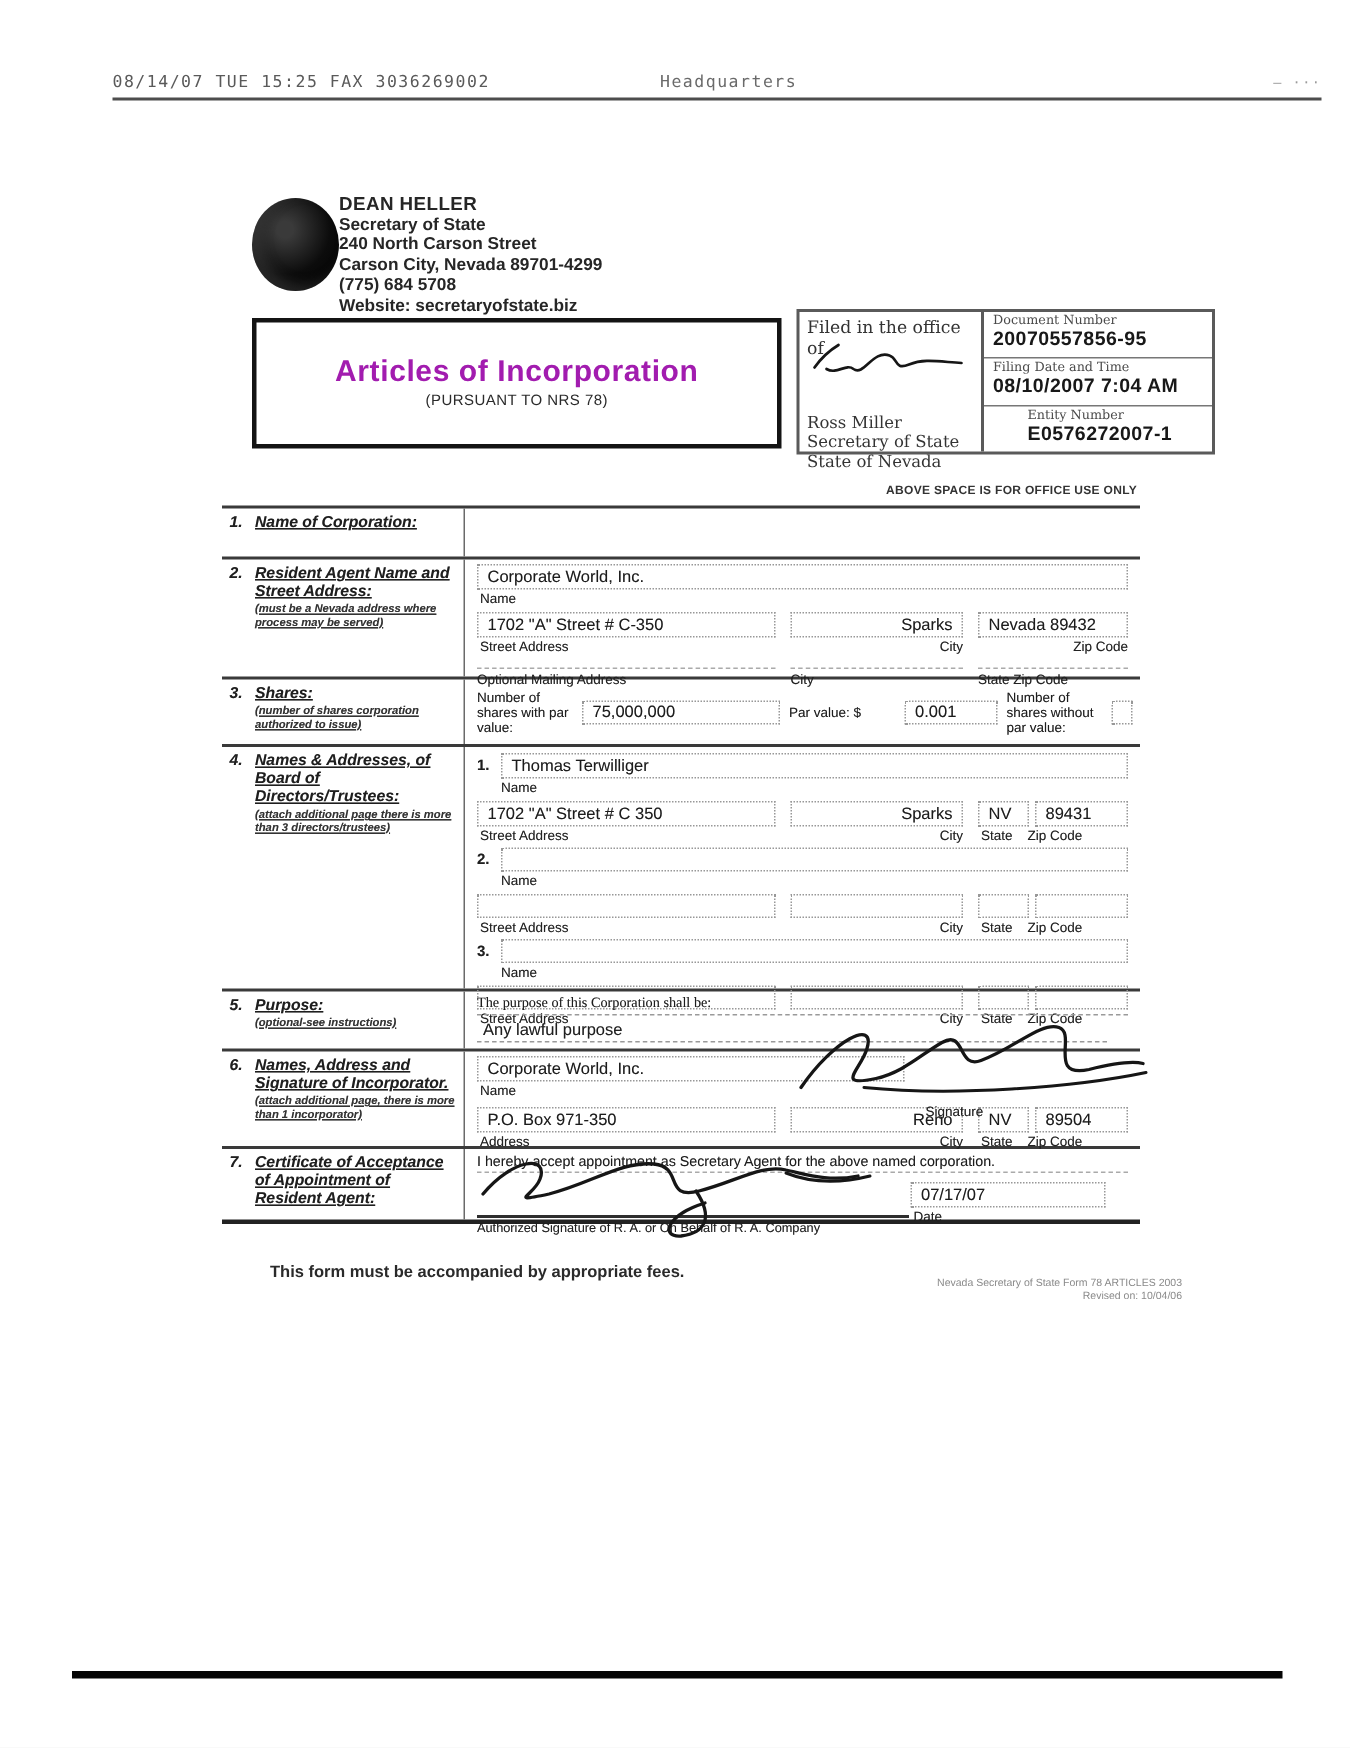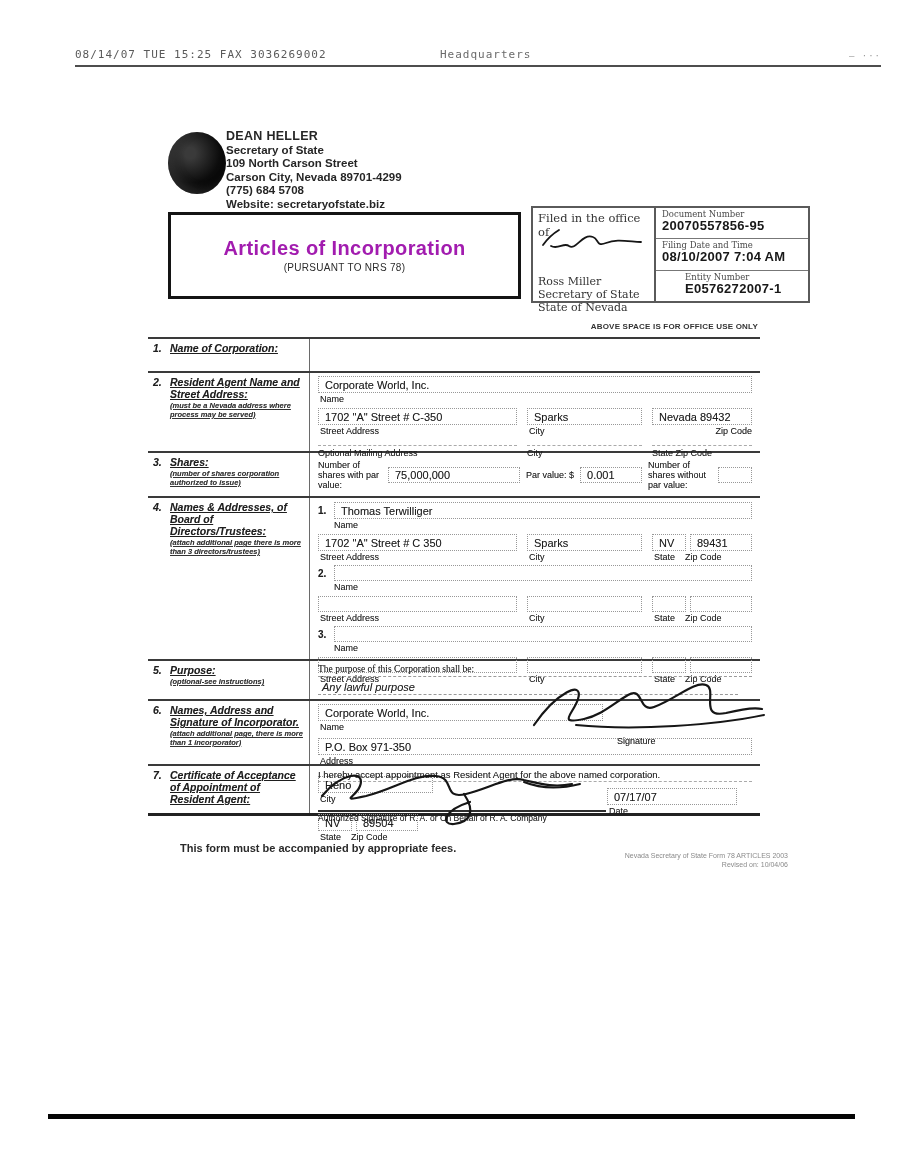--- a/index.html
+++ b/index.html
@@ -55,46 +55,46 @@
   .sec-num { font-weight:bold; font-style:italic; font-size:10.5px; width:14px; flex:none; }
   .sec-label { font-weight:bold; font-style:italic; font-size:10.5px; line-height:12px;
                text-decoration:underline; color:#1e1e1e; }
   .sec-note { margin-left:17px; margin-top:2px; font-size:7.5px; font-weight:bold; font-style:italic;
               line-height:8.5px; text-decoration:underline; color:#333; }
   .fld { border:1px dotted #989898; padding:2px 6px 1px; font-size:11px; color:#1c1c1c; min-height:16px; }
   .sub { font-size:9px; color:#222; margin-top:1px; margin-left:2px; line-height:10px; }
   .indent { margin-left:16px; }
   .addr-row { display:flex; gap:10px; margin-top:4px; }
   .col-street { flex:1; }
-  .col-city { width:115px; flex:none; }
+  .col-city { width:115px; flex:none;text-align:right; }
   .col-zip { width:100px; flex:none; }
   .sz { display:flex; gap:4px; }
   .sz .st { width:34px; }
   .sz .zp { flex:1; }
   .sz-lab { display:flex; gap:10px; }
 
   .r1 { height:34px; } .r2 { height:80px; } .r3 { height:45px; } .r4 { height:163px; }
   .r5 { height:40px; } .r6 { height:65px; } .r7 { height:50px; border-bottom:3px solid #222; }
 
   .mail-row { display:flex; gap:10px; margin-top:9px;align-items:center; }
   .mail-row .sub { border-top:1px dashed #aaa; padding-top:2px; margin:0; }
 
   .shares-flex { display:flex; align-items:center; gap:6px; height:100%; font-size:9px; line-height:10px; color:#1d1d1d; }
   .inl { width:64px; flex:none; }
   .fld-shares { width:132px; flex:none; }
-  .fld-par { width:62px; flex:none; }
+  .fld-par { width:62px; flex:none;margin-left:23px; }
   .fld-nopar { flex:1; }
 
   .dir { margin-bottom:3px; }
   .dir-line { display:flex; gap:4px; margin-top:1px; }
   .dir-num { font-weight:bold; font-size:10px; width:12px; flex:none; padding-top:3px; }
   .dir-name { flex:1; }
 
   .purpose-cap { font-size:9.5px; border-bottom:1px dashed #9a9a9a; padding-bottom:2px; color:#1d1d1d;font-family:Liberation Serif, serif; }
-  .purpose-val { font-size:11px; margin-top:3px; width:420px; border-bottom:1px dashed #9a9a9a; padding:1px 4px 1px;font-style:italic; }
+  .purpose-val { font-size:11px; margin-top:3px; width:420px; border-bottom:1px dashed #9a9a9a; padding:1px 4px 1px; }
 
   .inc-name { width:285px; }
   .sig-label-6 { position:absolute; left:305px; top:34px; }
   .sig-incorp { position:absolute; right:-6px; top:-28px; }
 
   .accept-line { font-size:9.5px; color:#1d1d1d; border-bottom:1px dashed #aaa; padding-bottom:1px; }
   .ra-flex { display:flex; margin-top:2px; }
   .ra-sigzone { width:288px; border-bottom:2px solid #2e2e2e; height:28px; }
   .ra-siglabel { font-size:8.5px; margin-top:1px; }
   .date-group { margin-left:auto; width:145px; }
@@ -119,21 +119,21 @@
     <span class="fax-left">08/14/07  TUE 15:25  FAX 3036269002</span>
     <span class="fax-center">Headquarters</span>
     <span class="fax-right">— ···</span>
   </div>
 
   <div class="letterhead">
     <div class="seal"></div>
     <div class="lh-text">
       <div class="lh-name">DEAN HELLER</div>
       <div>Secretary of State</div>
-      <div>109 North Carson Street</div>
+      <div>240 North Carson Street</div>
       <div>Carson City, Nevada 89701-4299</div>
       <div>(775) 684 5708</div>
       <div>Website: secretaryofstate.biz</div>
     </div>
   </div>
 
   <div class="title-box">
     <div class="title-main">Articles of Incorporation</div>
     <div class="title-sub">(PURSUANT TO NRS 78)</div>
   </div>
@@ -357,21 +357,21 @@
       <div class="cell-content">
         <div class="fld inc-name">Corporate World, Inc.</div>
         <div class="sub">Name</div>
         <div class="sig-incorp">
           <svg width="240" height="62" viewBox="0 0 240 62">
             <path d="M8 52 C30 20 58 6 52 26 C48 40 30 52 58 46 C76 42 88 30 102 22 C118 13 112 40 128 34 C150 26 168 8 180 12 C192 16 172 46 200 40 C216 36 228 34 236 36" stroke-width="2.2"></path>
             <path d="M50 52 C110 58 190 52 238 42" stroke-width="2"></path>
           </svg>
         </div>
         <div class="sub sig-label-6">Signature</div>
-        <div class="addr-row" style="margin-top:6px;flex-direction:column;">
+        <div class="addr-row" style="margin-top:6px;">
           <div class="col-street">
             <div class="fld">P.O. Box 971-350</div>
             <div class="sub">Address</div>
           </div>
           <div class="col-city">
             <div class="fld">Reno</div>
             <div class="sub">City</div>
           </div>
           <div class="col-zip">
             <div class="sz">
@@ -388,21 +388,21 @@
     </div>
 
     <div class="row r7">
       <div class="cell-label">
         <div class="sec">
           <span class="sec-num">7.</span>
           <span class="sec-label">Certificate of Acceptance of Appointment of Resident Agent:</span>
         </div>
       </div>
       <div class="cell-content" style="overflow:visible;">
-        <div class="accept-line">I hereby accept appointment as Resident Agent for the above named corporation.</div>
+        <div class="accept-line">I hereby accept appointment as Secretary Agent for the above named corporation.</div>
         <div class="sig-ra">
           <svg width="280" height="64" viewBox="0 0 280 64">
             <path d="M8 34 C28 10 52 8 46 24 C42 35 24 40 52 34 C80 27 100 12 122 14 C142 16 128 38 152 32 C176 26 194 14 210 18 C224 21 238 26 258 22" stroke-width="2.2"></path>
             <path d="M150 32 C162 50 156 60 140 62 C126 63 130 48 156 40" stroke-width="2.2"></path>
             <path d="M210 20 C230 28 250 26 266 22" stroke-width="2"></path>
           </svg>
         </div>
         <div class="ra-flex">
           <div>
             <div class="ra-sigzone"></div>

